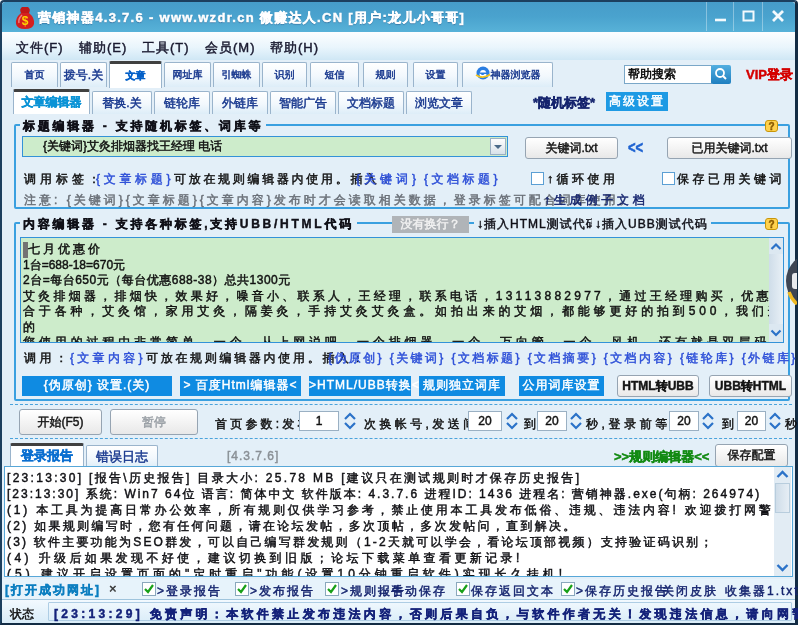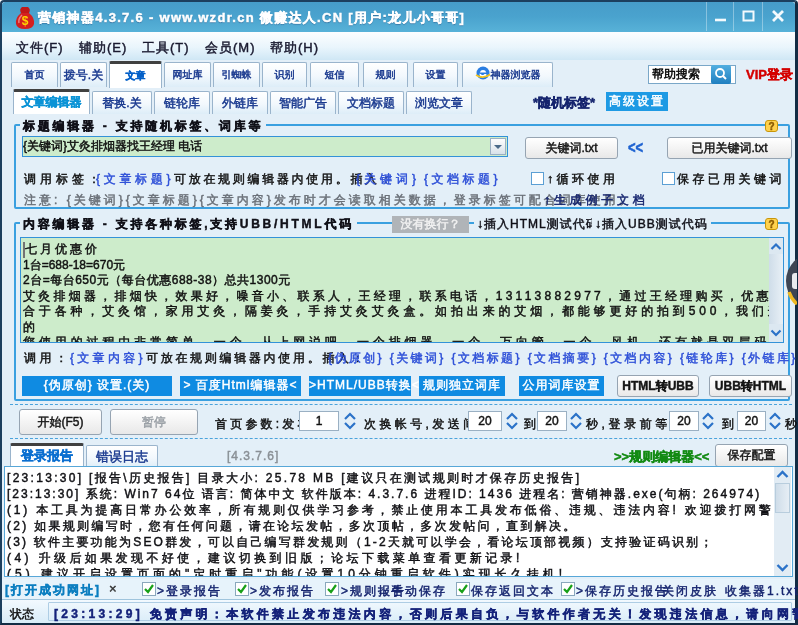--- a/index.html
+++ b/index.html
@@ -84,21 +84,21 @@
  <div class="tab" style="left:260px;top:60px;width:45px;height:25px;line-height:24px">识别</div>
  <div class="tab" style="left:308px;top:60px;width:49px;height:25px;line-height:24px">短信</div>
  <div class="tab" style="left:361px;top:60px;width:45px;height:25px;line-height:24px">规则</div>
  <div class="tab" style="left:411px;top:60px;width:45px;height:25px;line-height:24px">设置</div>
  <div class="tab" style="left:460px;top:60px;width:91px;height:25px;line-height:24px">
    <svg width="16" height="16" style="vertical-align:-3px" viewBox="0 0 16 16">
     <circle cx="8" cy="8" r="6.5" fill="#2a7de1"></circle>
     <path d="M4.5 8.5 a3.5 3.5 0 0 0 7 .5 h-2 a2 2 0 0 1 -3.4 .2 Z M4.8 7.5 h6.5 a3.4 3.4 0 0 0 -6.5 0 Z" fill="#fff"></path>
     <path d="M1 10 Q8 14.5 15 9.5" stroke="#f5c518" stroke-width="1.6" fill="none"></path>
    </svg>神器浏览器</div>
- <input style="position: absolute; left: 622px; top: 63px; width: 88px; height: 19px; border: 1px solid rgb(122, 167, 200); font-size: 12px; padding-left: 3px; font-family: inherit; margin-left: 24px;" value="帮助搜索">
+ <input style="position: absolute; left: 622px; top: 63px; width: 88px; height: 19px; border: 1px solid rgb(122, 167, 200); font-size: 12px; padding-left: 3px; font-family: inherit;" value="帮助搜索">
  <div class="abs" style="left:709px;top:63px;width:20px;height:19px;background:linear-gradient(#53aee0,#1f7fc0);border-radius:2px">
   <svg width="20" height="19">
           <circle cx="9" cy="8" r="4" fill="none" stroke="#fff" stroke-width="1.8"></circle>
           <path d="M12 11 L15 14" stroke="#fff" stroke-width="2"></path>
         </svg>
  </div>
  <div class="abs" style="left:744px;top:64px;color:#d40000;font-weight:bold;font-size:13px">VIP登录</div>
 </div>
 <div id="tabs2" class="abs">
  <div class="tab on" style="left:11px;top:87px;width:77px;height:25px;line-height:20px">文章编辑器</div>
@@ -107,21 +107,21 @@
  <div class="tab" style="left:210px;top:89px;width:56px;height:23px;line-height:22px">外链库</div>
  <div class="tab" style="left:268px;top:89px;width:66px;height:23px;line-height:22px">智能广告</div>
  <div class="tab" style="left:336px;top:89px;width:66px;height:23px;line-height:22px">文档标题</div>
  <div class="tab" style="left:404px;top:89px;width:66px;height:23px;line-height:22px">浏览文章</div>
  <div class="abs navy" style="left:531px;top:92px;font-weight:bold;font-size:13px">*随机标签*</div>
  <div class="abs" style="left:604px;top:90px;width:62px;height:19px;background:#1e9ae4;color:#fff;text-align:center;line-height:18px;letter-spacing:2px">高级设置</div>
 </div>
 <div id="fs1" class="fs" style="left:12px;top:122px;width:776px;height:85px">
  <div class="leg" style="left:4px;top:-8px">标题编辑器 - 支持随机标签、词库等</div>
  <div class="qmark" style="left:749px;top:-6px">?</div>
- <div class="green abs" style="left:6px;top:10px;width:486px;height:21px;line-height:19px;padding-left:0">{关键词}艾灸排烟器找王经理 电话</div>
+ <div class="green abs" style="left:6px;top:10px;width:486px;height:21px;line-height:19px;padding-left:20px">{关键词}艾灸排烟器找王经理 电话</div>
  <div class="abs" style="left:474px;top:12px;width:16px;height:17px;background:linear-gradient(#fdfdfd,#d8e2ea);border:1px solid #9ab0c3">
   <svg width="14" height="15">
           <path d="M3 6 L7 10 L11 6 Z" fill="#4a6a88"></path>
         </svg></div>
  <div class="btn" style="left:509px;top:11px;width:93px;height:22px;line-height:20px">关键词.txt</div>
  <div class="abs" style="left:612px;top:14px;color:#1d62d1;font-weight:bold;font-size:13px;transform:scaleY(1.2)">&lt;&lt;</div>
  <div class="btn" style="left:651px;top:11px;width:125px;height:22px;line-height:20px">已用关键词.txt</div>
  <div class="abs" style="left:8px;top:45px;letter-spacing:4px">调用标签：</div>
  <div class="abs lnk" style="left:80px;top:45px;letter-spacing:3.7px">{文章标题}</div>
  <div class="abs" style="left:158px;top:45px;letter-spacing:2.7px">可放在规则编辑器内使用。插入：</div>
@@ -134,21 +134,21 @@
  <div class="abs gray" style="left:8px;top:66px;letter-spacing:3px">注意: {关键词}{文章标题}{文章内容}发布时才会读取相关数据，登录标签可配合词库使用。</div>
  <div class="abs navy" style="left:528px;top:66px;letter-spacing:3.8px">↑生成例子文档</div>
 </div>
 <div id="fs2" class="fs" style="left:12px;top:220px;width:776px;height:179px">
  <div class="leg" style="left:4px;top:-8px">内容编辑器 - 支持各种标签,支持UBB/HTML代码</div>
  <div class="abs" style="left:376px;top:-8px;width:77px;height:17px;background:#b0b4b8;color:#f2f2f2;text-align:center;line-height:16px">没有换行？</div>
  <div class="leg" style="left:458px;top:-8px;letter-spacing:1px;font-weight:normal">↓插入HTML测试代码</div>
  <div class="leg" style="left:576px;top:-8px;letter-spacing:1px;font-weight:normal">↓插入UBB测试代码</div>
  <div class="qmark" style="left:749px;top:-6px">?</div>
  <div class="green abs" id="ta" style="left:4px;top:13px;width:764px;height:106px;overflow:hidden;line-height:15.5px;padding:4px 0 0 2px">
-  <div id="ta1" style="letter-spacing:3px;border-left:2px solid #737373;display:inline-block">七月优惠价</div>
+  <div id="ta1" style="letter-spacing:3px;border-left:5px solid #737373;display:inline-block">七月优惠价</div>
   <div id="ta2" style="letter-spacing:0px">1台=688-18=670元</div>
   <div id="ta3" style="letter-spacing:0.5px">2台=每台650元（每台优惠688-38）总共1300元</div>
   <div id="ta4" style="letter-spacing:3.25px">艾灸排烟器，排烟快，效果好，噪音小、联系人，王经理，联系电话，13113882977，通过王经理购买，优惠20元。我们这个艾灸排烟器，适</div>
   <div id="ta5" style="letter-spacing:3.85px">合于各种，艾灸馆，家用艾灸，隔姜灸，手持艾灸艾灸盒。如拍出来的艾烟，都能够更好的拍到500，我们这个艾灸排烟器的排烟过程也身简单</div>
   <div id="ta6">的</div>
   <div id="ta7" style="letter-spacing:3.9px">您使用的过程中非常简单，一个、从上网说吧，一个排烟器，一个、万向管，一个、风机，还有就是双层码管排烟管，双层码管排烟管</div>
  </div>
  <div class="abs" id="sb1" style="left:753px;top:14px;width:14px;height:104px;background:#dce8f1">
   <svg width="14" height="14" style="position:absolute;top:2px">
           <path d="M2.5 9 L7 4.5 L11.5 9" stroke="#2b72c8" stroke-width="2.2" fill="none"></path>

